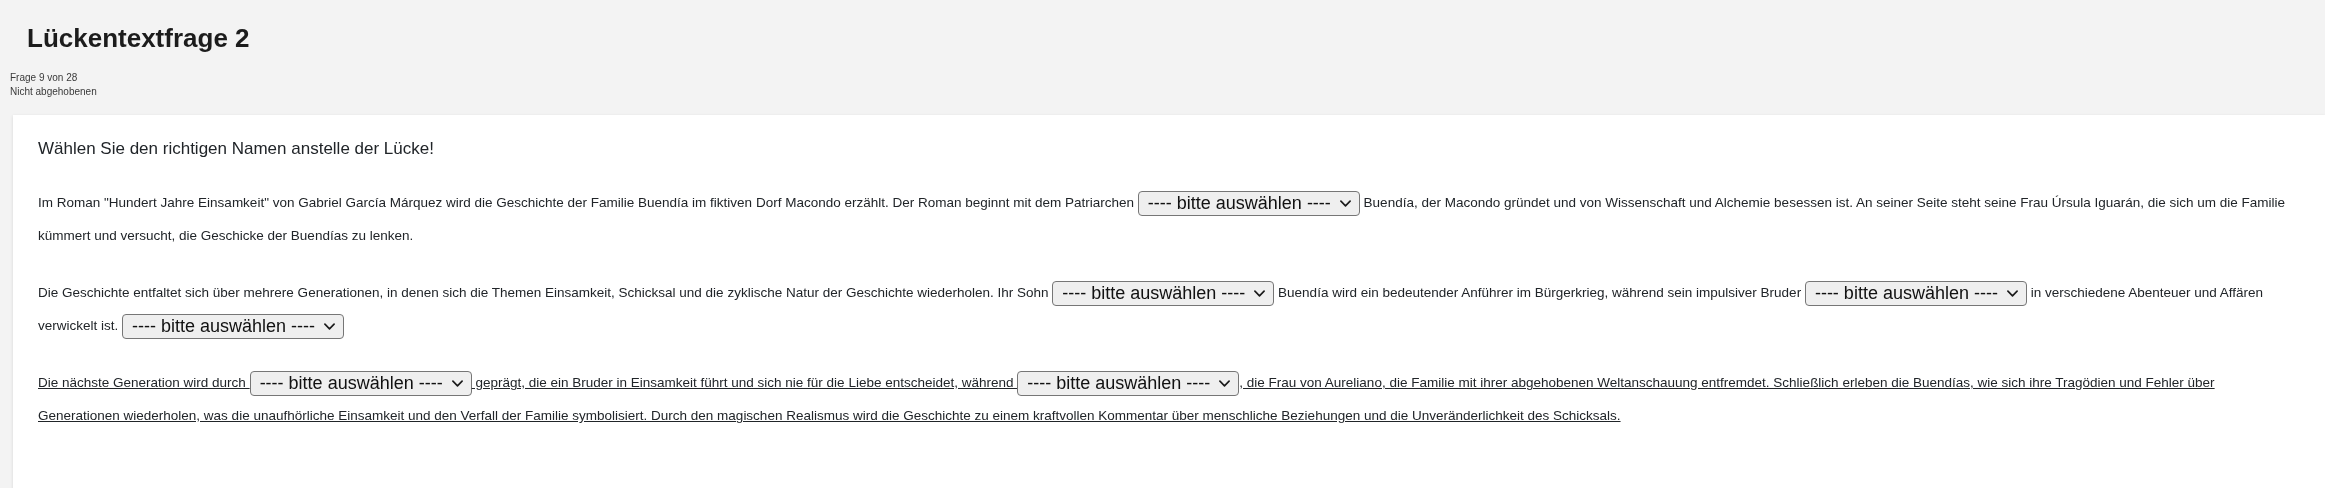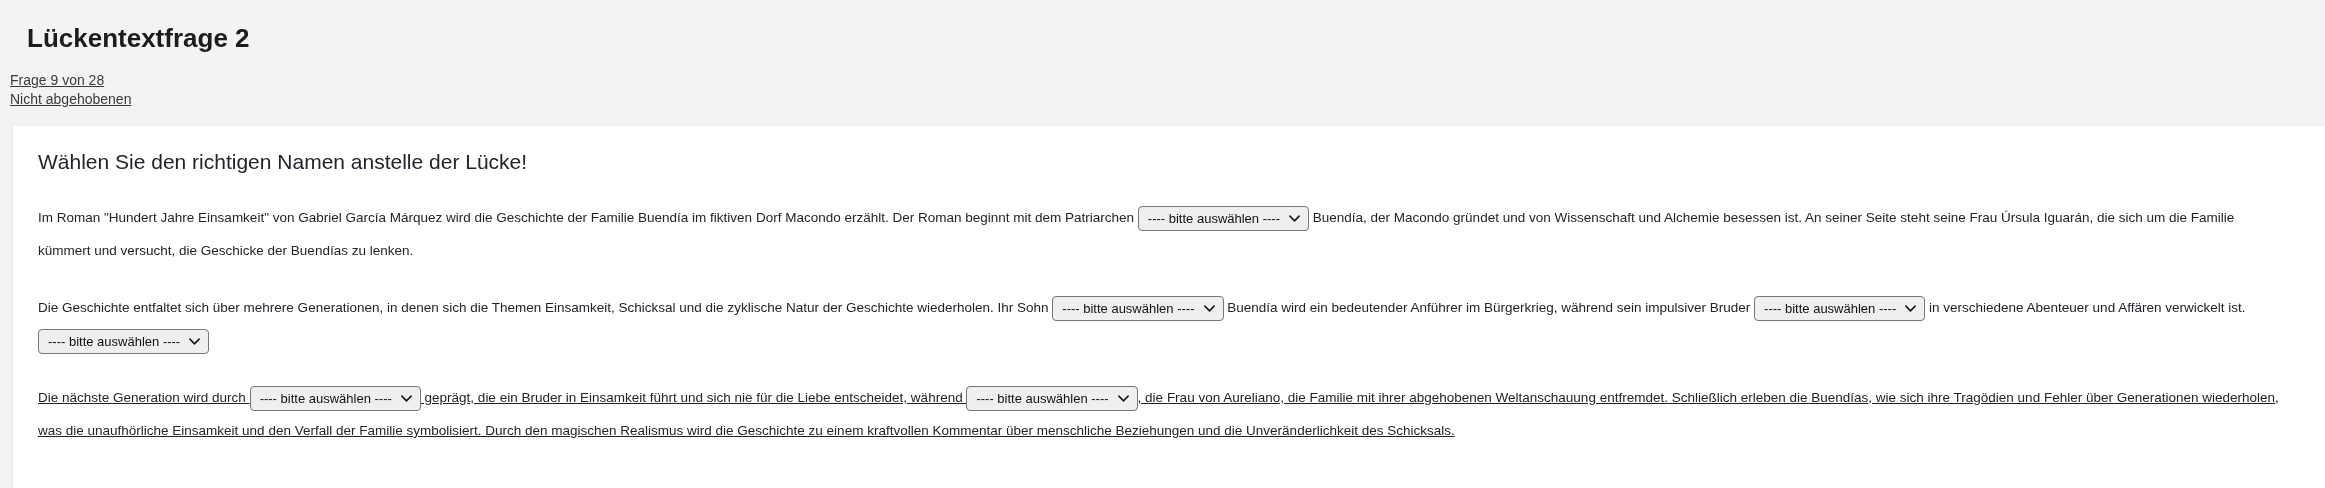--- a/index.html
+++ b/index.html
@@ -19,39 +19,38 @@
   }
   .page-title {
     margin: 17px;
     font-size: 26px;
     font-weight: 700;
     color: #1c1c1c;
     line-height: 1.2;
   }
   .page-meta {
     margin-top: 11px;
-    font-size: 14px;
+    font-size: 10px;
     line-height: 1.35;
     color: #3a3a3a;
-    text-decoration: underline;
   }
 
   
   .question-card {
     box-sizing: border-box;
     margin: 17px 0 0 13px;
     min-height: 382px;
     background: #ffffff;
     box-shadow: 0 1px 3px rgba(0,0,0,0.12);
     padding: 24px 35px 40px 25px;
   }
 
   .question-prompt {
     margin: 0 0 27px 0;
-    font-size: 21px;
+    font-size: 17px;
     font-weight: 400;
     color: #212529;
   }
 
   .question-paragraph {
     margin: 0 0 24px 0;
     font-size: 13.5px;
     line-height: 33px;
     color: #212529;
     text-align: left;
@@ -62,21 +61,21 @@
   .gapselect {
     display: inline-flex;
     align-items: center;
     gap: 9px;
     box-sizing: border-box;
     height: 25px;
     padding: 0 8px 0 9px;
     background: #efefef;
     border: 1px solid #767676;
     border-radius: 4px;
-    font-size: 13px;
+    font-size: 18px;
     color: #111111;
     vertical-align: middle;
     white-space: nowrap;
     cursor: default;
     user-select: none;
   }
   .gapselect .chev {
     flex: 0 0 auto;
     display: block;
   }

